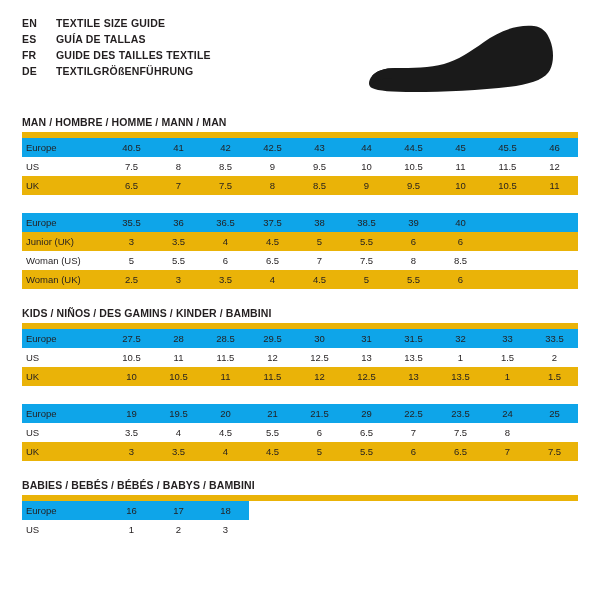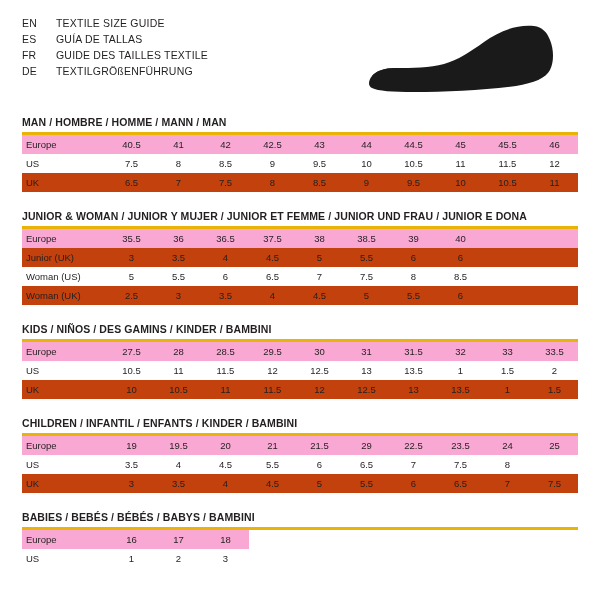--- a/index.html
+++ b/index.html
@@ -31,21 +31,21 @@
   .lang-block {
     display: flex;
     flex-direction: column;
     gap: 1px;
     padding-top: 2px;
   }
   .lang-row {
     display: flex;
     font-size: 10.5px;
     line-height: 15px;
-    font-weight: normal;
+    font-weight: bold;
     letter-spacing: 0.2px;
   }
   .lang-code {
     width: 34px;
     flex: 0 0 34px;
   }
   .lang-text {
     white-space: nowrap;
   }
 
@@ -69,45 +69,45 @@
   .section {
     margin-top: 22px;
   }
   .section.tight { margin-top: 18px; }
 
   .section-title {
     font-size: 10.5px;
     font-weight: bold;
     letter-spacing: 0.1px;
     padding-bottom: 4px;
-    border-bottom: 3px solid #eab308;
+    border-bottom: 6px solid #eab308;
     margin-bottom: 0;
   }
   table {
     width: 100%;
     border-collapse: collapse;
     table-layout: fixed;
   }
   td {
     font-size: 9.5px;
     line-height: 11px;
     padding: 4px 0 4px 0;
     text-align: center;
     color: #231f20;
   }
   td.lbl {
     text-align: left;
     padding-left: 4px;
     width: 82px;
   }
   tr.shade td {
-    background: #f9a8d4;
+    background: #0ea5e9;
   }
   tr.alt td {
-    background: #c2410c;
+    background: #eab308;
   }
   .babies td.lbl { width: 82px; }
 
   
   .jw td.lbl { width: 82px; }
 </style>
 </head>
 <body>
 
 <div class="page">
@@ -182,21 +182,20 @@
         <td>9.5</td>
         <td>10</td>
         <td>10.5</td>
         <td>11</td>
       </tr>
     </tbody>
       </table>
   </div>
 
   <div class="section tight jw">
-    <div class="section-title">JUNIOR &amp; WOMAN / JUNIOR Y MUJER / JUNIOR ET FEMME / JUNIOR UND FRAU / JUNIOR E DONA</div>
     <table>
       <tbody>
           <tr class="shade">
         <td class="lbl">Europe</td>
         <td>35.5</td>
         <td>36</td>
         <td>36.5</td>
         <td>37.5</td>
         <td>38</td>
         <td>38.5</td>
@@ -289,21 +288,20 @@
         <td>13</td>
         <td>13.5</td>
         <td>1</td>
         <td>1.5</td>
       </tr>
     </tbody>
       </table>
   </div>
 
   <div class="section tight">
-    <div class="section-title">CHILDREN / INFANTIL / ENFANTS / KINDER / BAMBINI</div>
     <table>
       <tbody>
           <tr class="shade">
         <td class="lbl">Europe</td>
         <td>19</td>
         <td>19.5</td>
         <td>20</td>
         <td>21</td>
         <td>21.5</td>
         <td>29</td>

